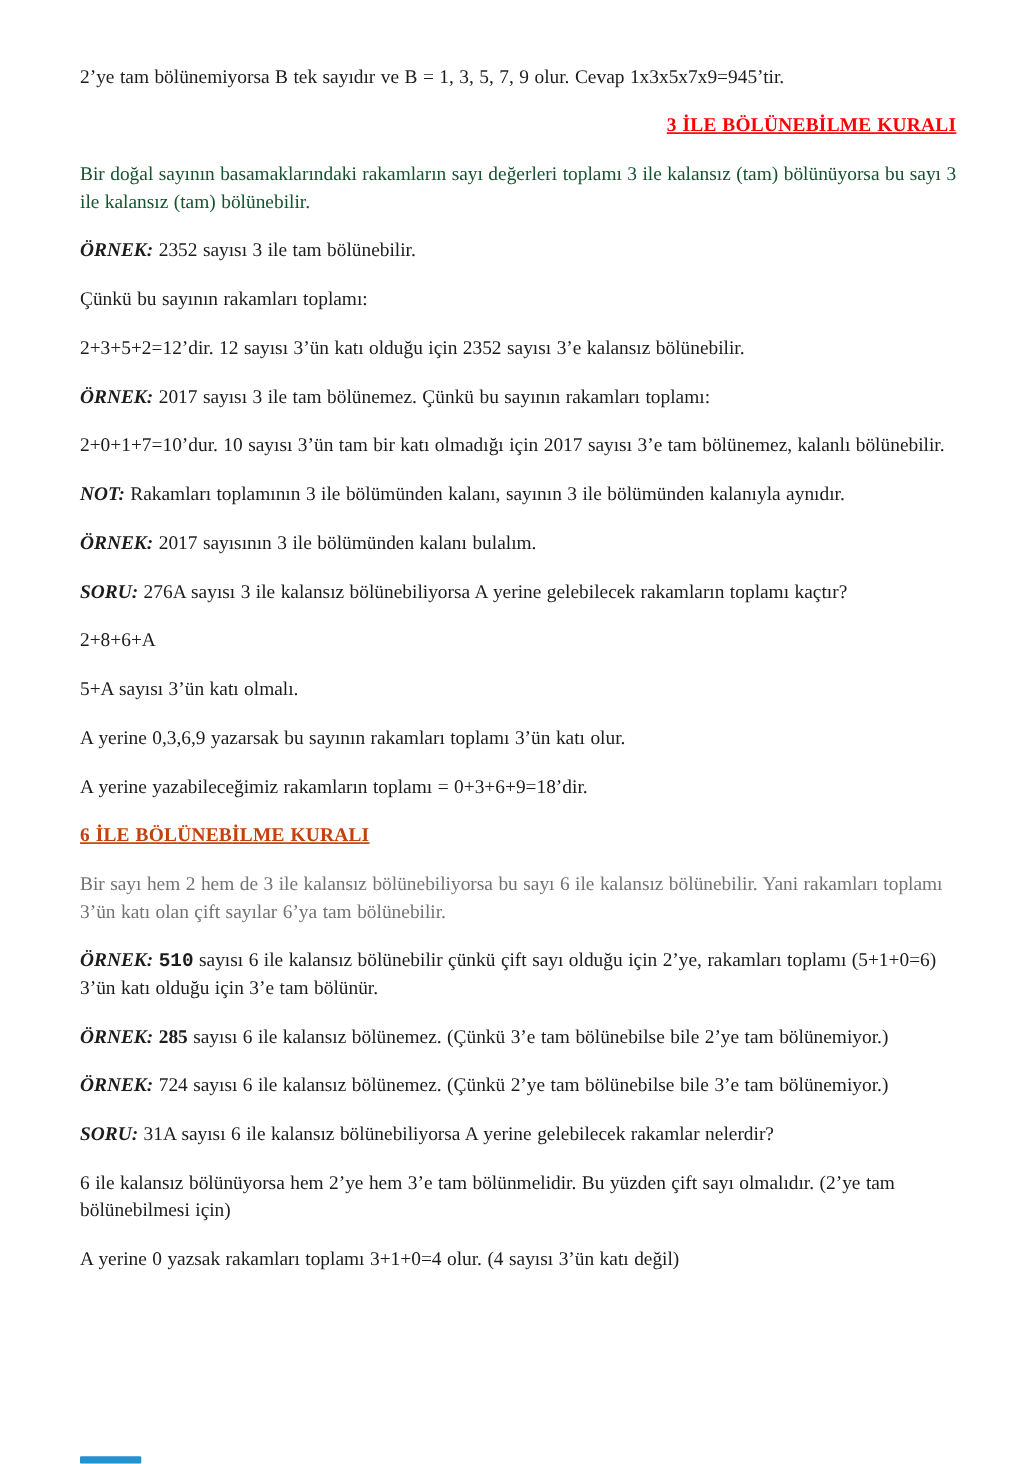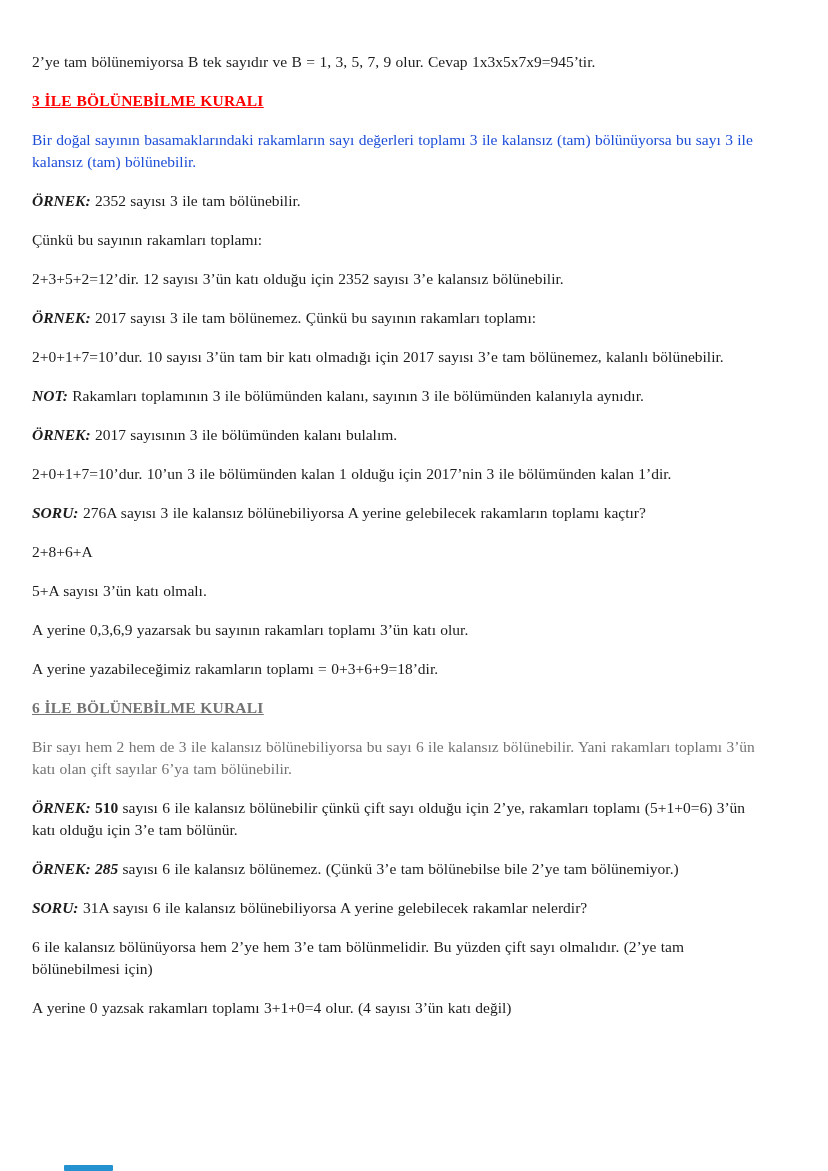--- a/index.html
+++ b/index.html
@@ -4,59 +4,59 @@
 <style>
   html,body{margin:0;padding:0;}
   body{
     width:828px;height:1171px;position:relative;overflow:hidden;
     background:#ffffff;
     font-family:"Liberation Serif","DejaVu Serif",serif;
     color:#1c1c1c;
   }
   .page{
     position:absolute;top:0;left:0;width:828px;height:1171px;
-    padding:51px 63px 0 32px;box-sizing:border-box;
+    padding:51px 63px 0 64px;box-sizing:border-box;
   }
   .para{
     font-size:15.5px;line-height:22px;margin:0 0 17px 0;
     word-spacing:0.5px;
   }
   .para.heading{
     font-weight:bold;text-decoration:underline;
     letter-spacing:0.2px;
   }
   .cutoff-bar{
     position:absolute;left:64px;bottom:0;width:49px;height:6px;
     border-radius:1px;
   }
 </style>
 </head>
 <body style="color: rgb(28, 28, 28); background: rgb(255, 255, 255);">
 
 <div class="page">
   <div>
       <p class="para body"><span>2’ye tam bölünemiyorsa B tek sayıdır ve B = 1, 3, 5, 7, 9 olur. Cevap 1x3x5x7x9=945’tir.</span></p>
-      <p class="para heading" style="color: rgb(255, 0, 0);"><span style="font-weight: bold; text-decoration: underline;">3 İLE BÖLÜNEBİLME KURALI</span></p>
-      <p class="para blue" style="color: #1d4ed8;"><span>Bir doğal sayının basamaklarındaki rakamların sayı değerleri toplamı 3 ile kalansız (tam) bölünüyorsa bu sayı 3 ile kalansız (tam) bölünebilir.</span></p>
+      <p class="para heading" style="color: rgb(255, 0, 0); text-align: right;"><span style="font-weight: bold; text-decoration: underline;">3 İLE BÖLÜNEBİLME KURALI</span></p>
+      <p class="para blue" style="color: #14532d;"><span>Bir doğal sayının basamaklarındaki rakamların sayı değerleri toplamı 3 ile kalansız (tam) bölünüyorsa bu sayı 3 ile kalansız (tam) bölünebilir.</span></p>
       <p class="para body"><span style="font-weight: bold; font-style: italic;">ÖRNEK:</span><span> 2352 sayısı 3 ile tam bölünebilir.</span></p>
       <p class="para body"><span>Çünkü bu sayının rakamları toplamı:</span></p>
       <p class="para body"><span>2+3+5+2=12’dir. 12 sayısı 3’ün katı olduğu için 2352 sayısı 3’e kalansız bölünebilir.</span></p>
       <p class="para body"><span style="font-weight: bold; font-style: italic;">ÖRNEK:</span><span> 2017 sayısı 3 ile tam bölünemez. Çünkü bu sayının rakamları toplamı:</span></p>
       <p class="para body"><span>2+0+1+7=10’dur. 10 sayısı 3’ün tam bir katı olmadığı için 2017 sayısı 3’e tam bölünemez, kalanlı bölünebilir.</span></p>
       <p class="para body"><span style="font-weight: bold; font-style: italic;">NOT:</span><span> Rakamları toplamının 3 ile bölümünden kalanı, sayının 3 ile bölümünden kalanıyla aynıdır.</span></p>
       <p class="para body"><span style="font-weight: bold; font-style: italic;">ÖRNEK:</span><span> 2017 sayısının 3 ile bölümünden kalanı bulalım.</span></p>
-      <p class="para body"><span>2+0+1+7=10’dur. 10’un 3 ile bölümünden kalan 1 olduğu için 2017’nin 3 ile bölümünden kalan 1’dir.</span></p>
       <p class="para body"><span style="font-weight: bold; font-style: italic;">SORU:</span><span> 276A sayısı 3 ile kalansız bölünebiliyorsa A yerine gelebilecek rakamların toplamı kaçtır?</span></p>
       <p class="para body"><span>2+8+6+A</span></p>
       <p class="para body"><span>5+A sayısı 3’ün katı olmalı.</span></p>
       <p class="para body"><span>A yerine 0,3,6,9 yazarsak bu sayının rakamları toplamı 3’ün katı olur.</span></p>
       <p class="para body"><span>A yerine yazabileceğimiz rakamların toplamı = 0+3+6+9=18’dir.</span></p>
-      <p class="para heading" style="color: #737373; text-decoration: underline;"><span style="font-weight: bold; text-decoration: underline;">6 İLE BÖLÜNEBİLME KURALI</span></p>
+      <p class="para heading" style="color: #c2410c; text-decoration: underline;"><span style="font-weight: bold; text-decoration: underline;">6 İLE BÖLÜNEBİLME KURALI</span></p>
       <p class="para blue" style="color: #737373;"><span>Bir sayı hem 2 hem de 3 ile kalansız bölünebiliyorsa bu sayı 6 ile kalansız bölünebilir. Yani rakamları toplamı 3’ün katı olan çift sayılar 6’ya tam bölünebilir.</span></p>
-      <p class="para body"><span style="font-weight: bold; font-style: italic;">ÖRNEK:</span><span> </span><span style="font-weight: bold;">510</span><span> sayısı 6 ile kalansız bölünebilir çünkü çift sayı olduğu için 2’ye, rakamları toplamı (5+1+0=6) 3’ün katı olduğu için 3’e tam bölünür.</span></p>
-      <p class="para body"><span style="font-weight: bold; font-style: italic;">ÖRNEK:</span><span> </span><span style="font-weight: bold; font-style: italic;">285</span><span> sayısı 6 ile kalansız bölünemez. (Çünkü 3’e tam bölünebilse bile 2’ye tam bölünemiyor.)</span></p>
+      <p class="para body"><span style="font-weight: bold; font-style: italic;">ÖRNEK:</span><span> </span><span style="font-weight: bold; font-family: Liberation Mono, monospace;">510</span><span> sayısı 6 ile kalansız bölünebilir çünkü çift sayı olduğu için 2’ye, rakamları toplamı (5+1+0=6) 3’ün katı olduğu için 3’e tam bölünür.</span></p>
+      <p class="para body"><span style="font-weight: bold; font-style: italic;">ÖRNEK:</span><span> </span><span style="font-weight: bold;">285</span><span> sayısı 6 ile kalansız bölünemez. (Çünkü 3’e tam bölünebilse bile 2’ye tam bölünemiyor.)</span></p>
+      <p class="para body"><span style="font-weight: bold; font-style: italic;">ÖRNEK:</span><span> 724 sayısı 6 ile kalansız bölünemez. (Çünkü 2’ye tam bölünebilse bile 3’e tam bölünemiyor.)</span></p>
       <p class="para body"><span style="font-weight: bold; font-style: italic;">SORU:</span><span> 31A sayısı 6 ile kalansız bölünebiliyorsa A yerine gelebilecek rakamlar nelerdir?</span></p>
       <p class="para body"><span>6 ile kalansız bölünüyorsa hem 2’ye hem 3’e tam bölünmelidir. Bu yüzden çift sayı olmalıdır. (2’ye tam bölünebilmesi için)</span></p>
       <p class="para body"><span>A yerine 0 yazsak rakamları toplamı 3+1+0=4 olur. (4 sayısı 3’ün katı değil)</span></p>
     </div>
 </div>
 
 <div class="cutoff-bar" style="background: rgb(36, 145, 209);"></div>
 
 </body></html>

